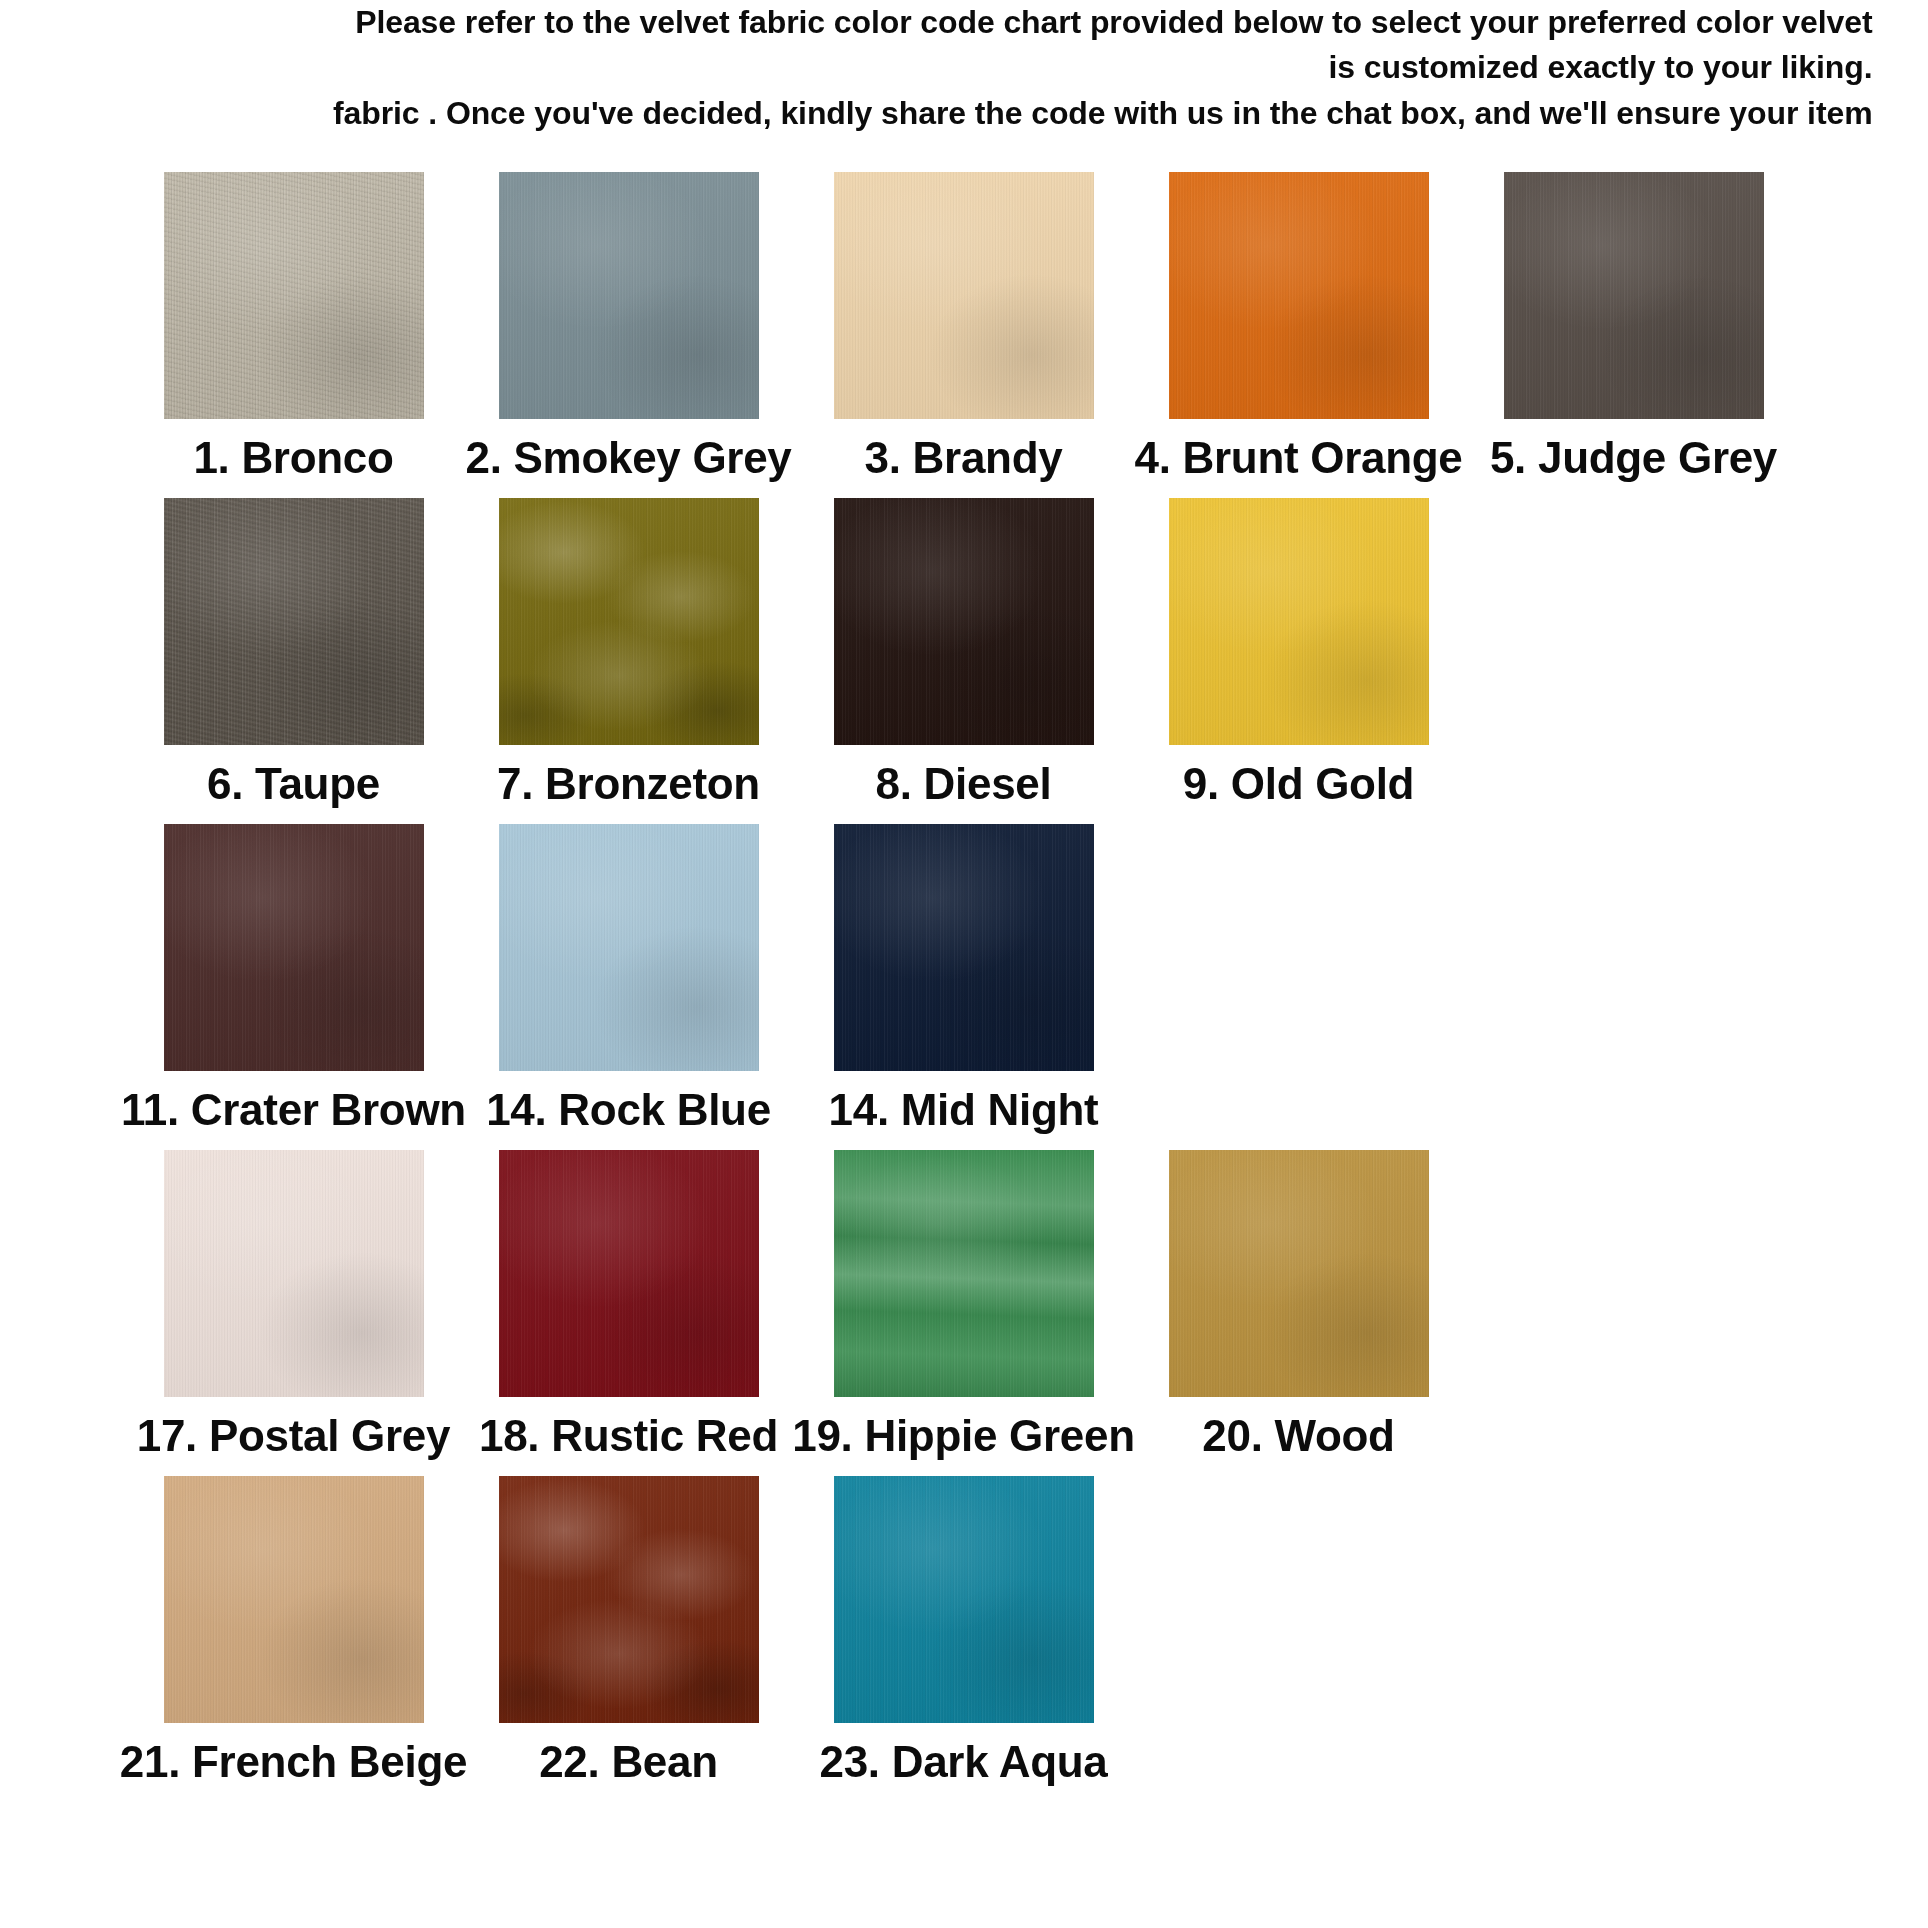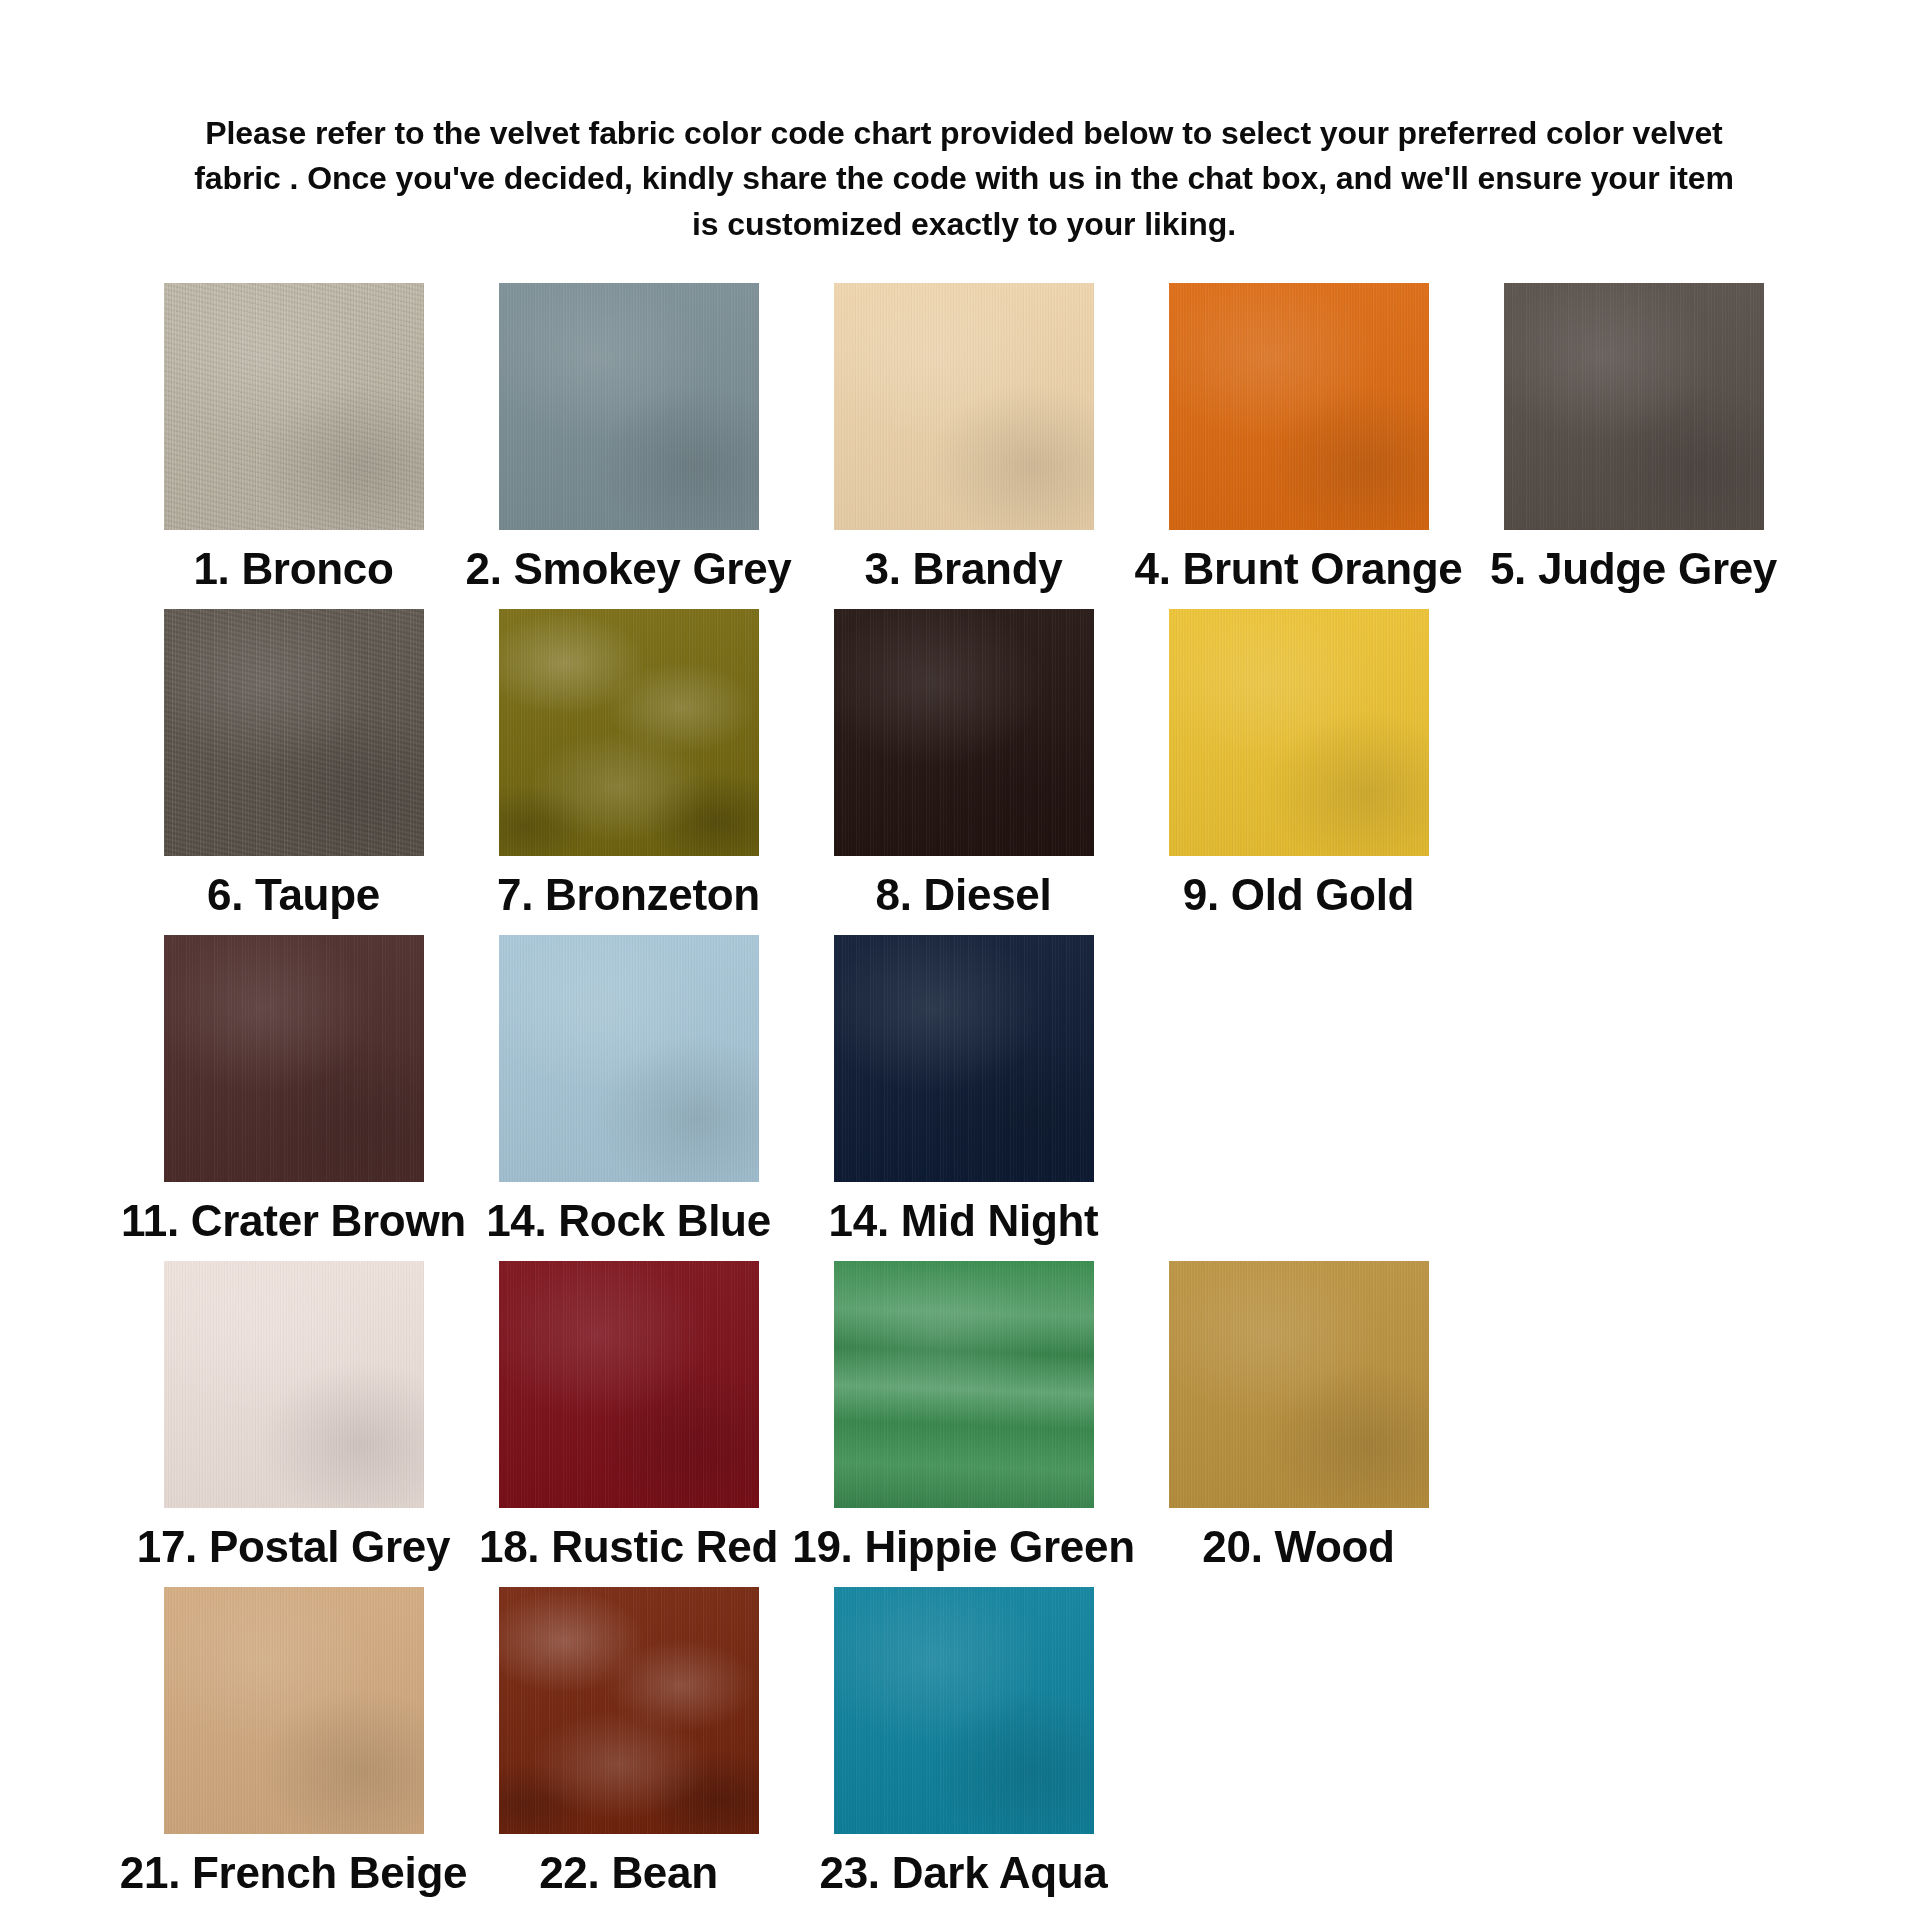--- a/index.html
+++ b/index.html
@@ -22,22 +22,21 @@
     height: 1928px;
     position: relative;
     background: #ffffff;
     padding: 0;
   }
 
   
   .instruction {
     width: 1817px;
     margin: 0 auto;
-    padding-top: 111px;
-    text-align: center;
+    text-align: right;
     font-size: 32px;
     font-weight: bold;
     line-height: 1.42;
     letter-spacing: -0.1px;
     color: #0c0c0c;
     font-family: "Liberation Sans", sans-serif;
   }
   .instruction .line {
     display: block;
     white-space: nowrap;
@@ -145,22 +144,22 @@
     font-family: "Liberation Sans", sans-serif;
   }
 </style>
 </head>
 <body>
 
 <div class="page">
 
   <div class="instruction">
     <span class="line">Please refer to the velvet fabric color code chart provided below to select your preferred color velvet</span>
+    <span class="line">is customized exactly to your liking.</span>
     <span class="line">fabric . Once you've decided, kindly share the code with us in the chat box, and we'll ensure your item</span>
-    <span class="line">is customized exactly to your liking.</span>
   </div>
 
   <div class="grid" id="swatch-grid">
       <div class="row">
         <div class="cell">
           <div class="swatch speckled" style="background-color: rgb(191, 184, 168);"></div>
           <div class="label">1. Bronco</div>
         </div>
         <div class="cell">
           <div class="swatch" style="background-color: rgb(124, 143, 150);"></div>

